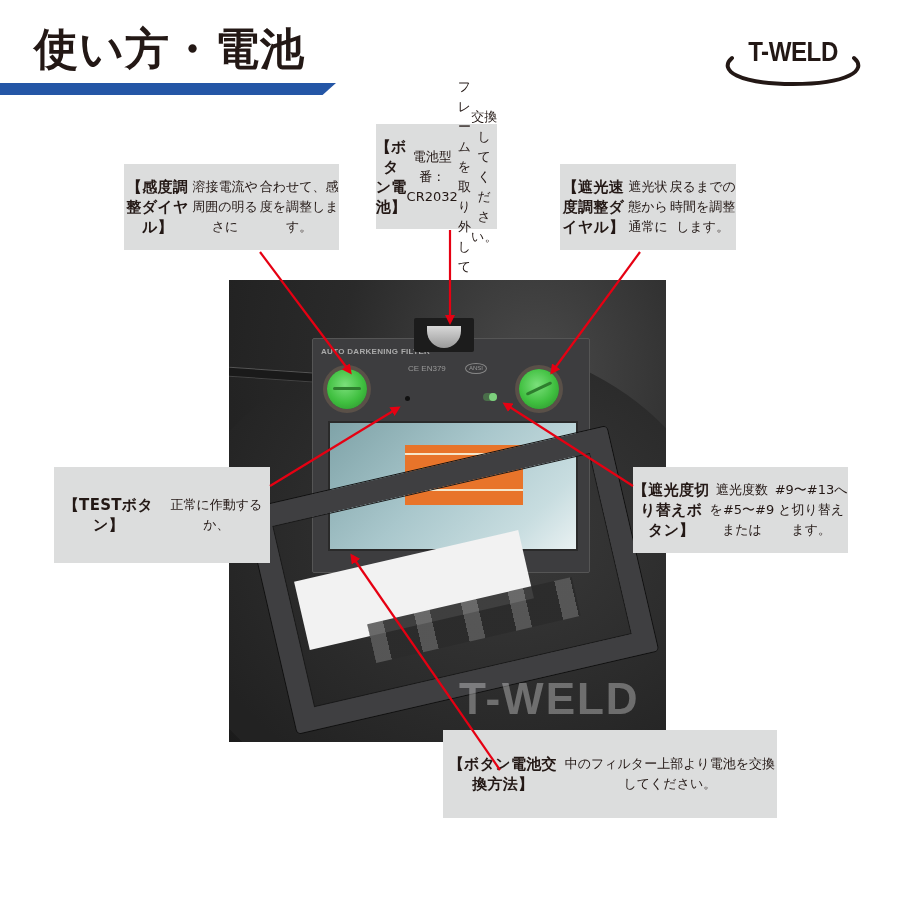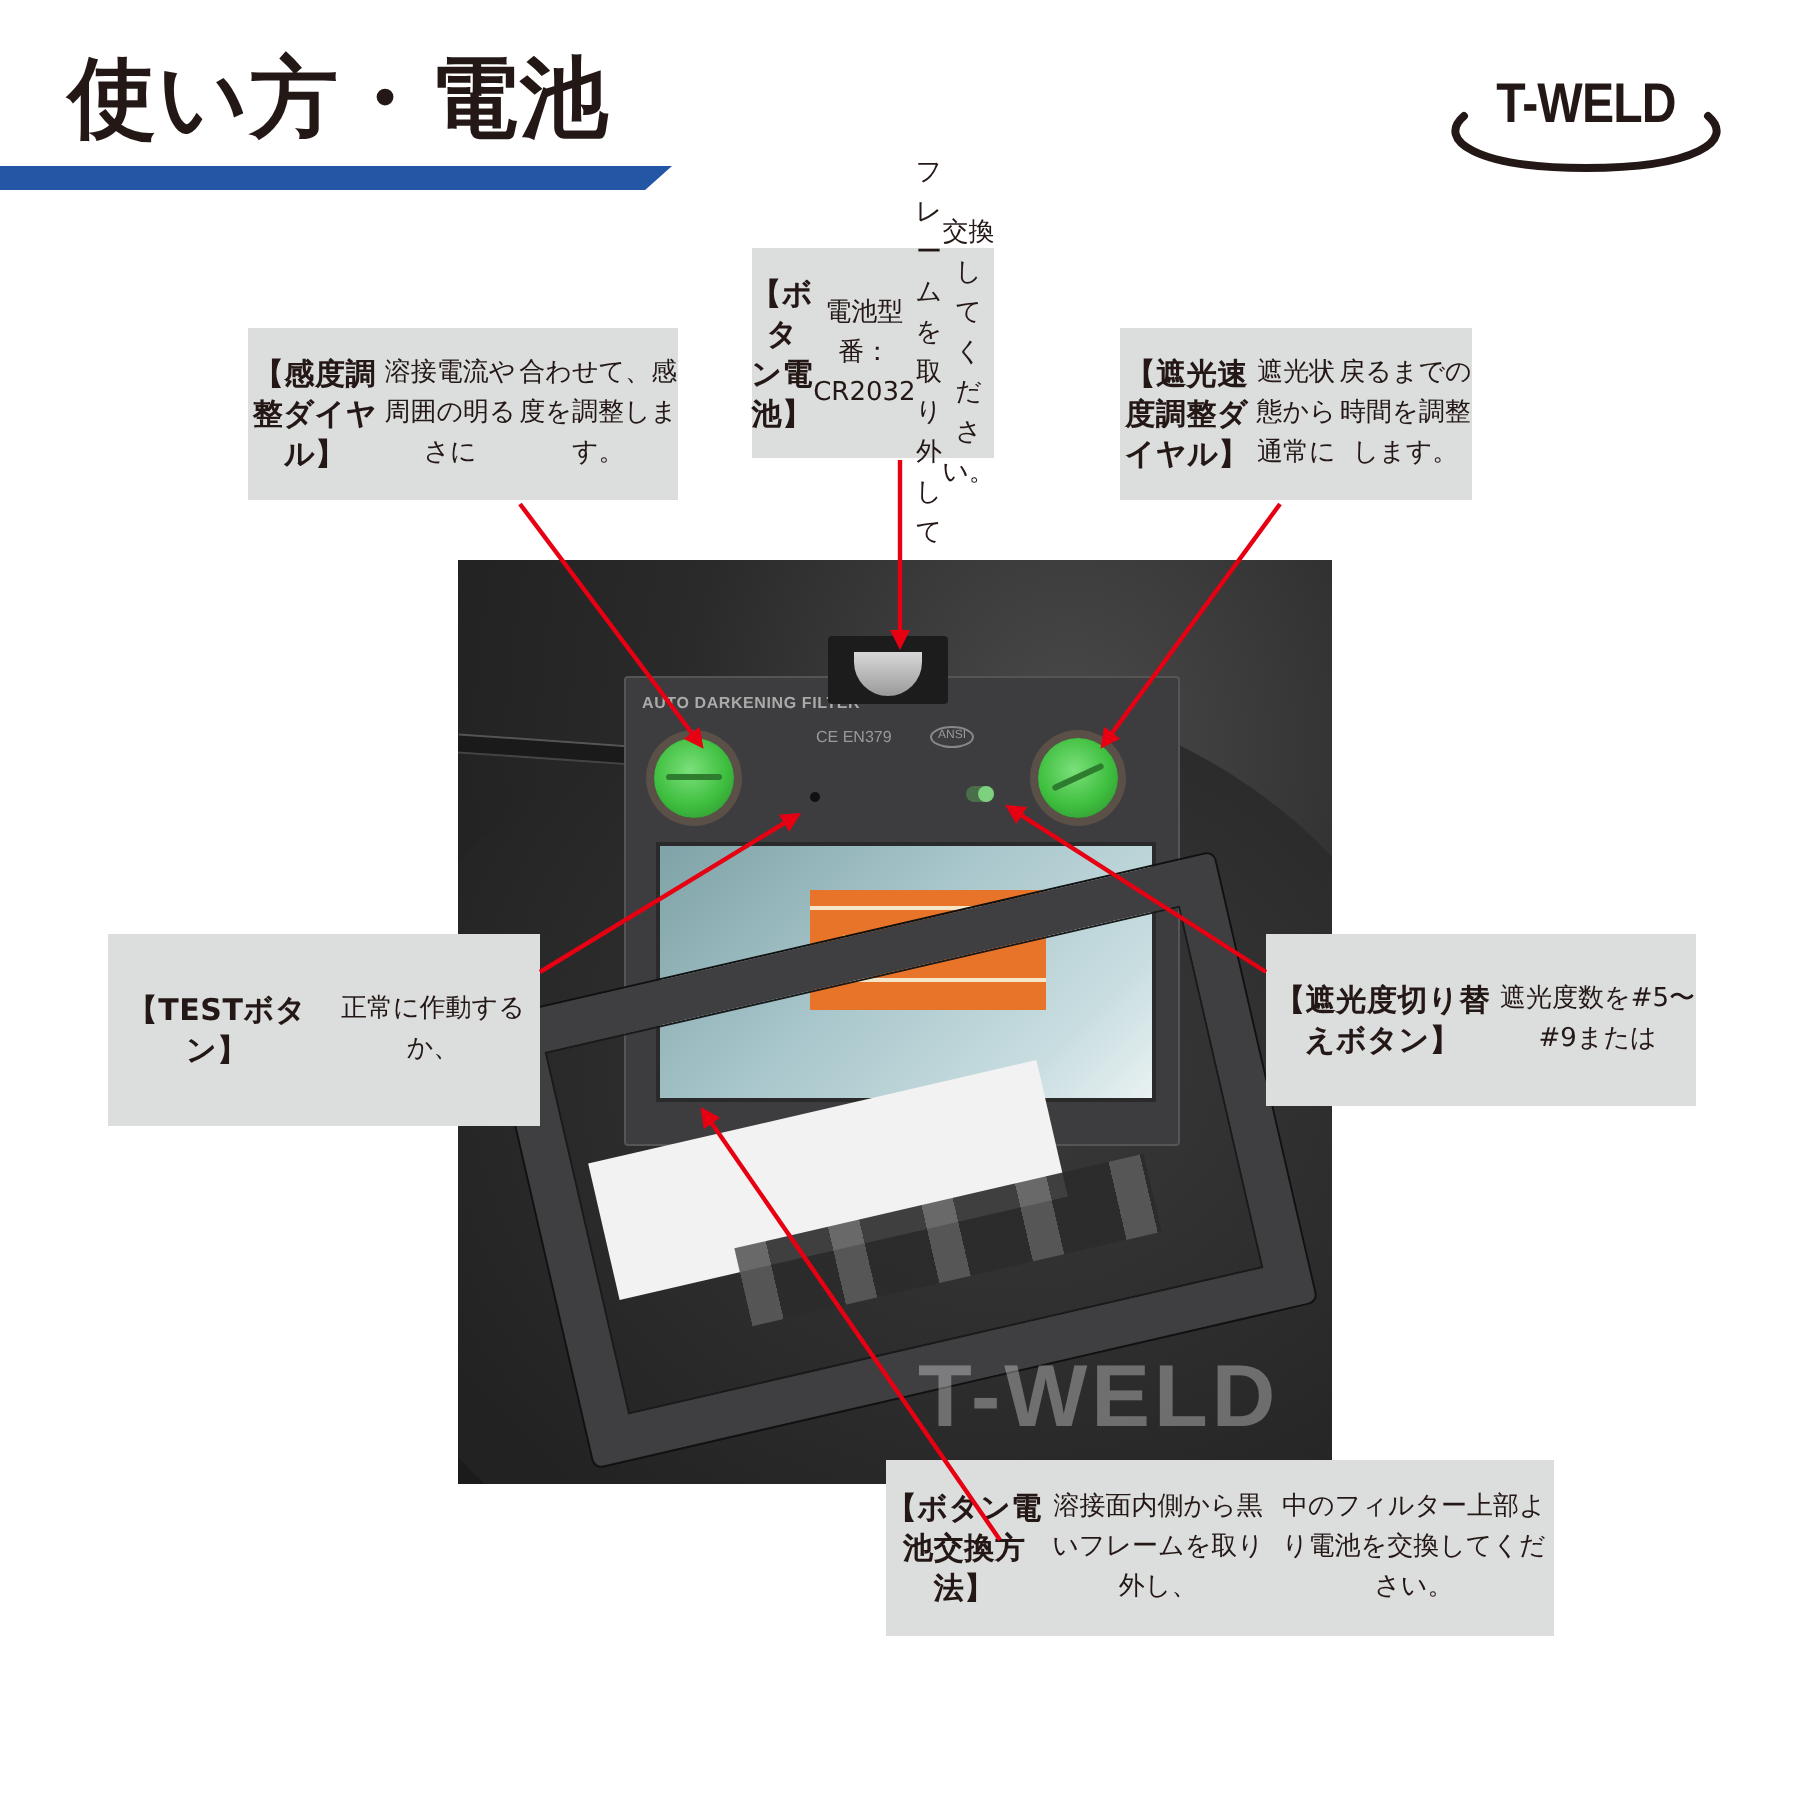--- a/index.html
+++ b/index.html
@@ -186,25 +186,25 @@
 </div>
 
 <div class="callout" style="left:54px; top:467px; width:216px; height:96px;">
   <div class="c-title">【TESTボタン】</div>
   <div class="c-body">正常に作動するか、</div>
 </div>
 
 <div class="callout" style="left:633px; top:467px; width:215px; height:86px;">
   <div class="c-title">【遮光度切り替えボタン】</div>
   <div class="c-body">遮光度数を#5〜#9または</div>
+  <div class="c-body">#9〜#13へと切り替えます。</div>
 </div>
 
 <div class="callout" style="left:443px; top:730px; width:334px; height:88px;">
   <div class="c-title">【ボタン電池交換方法】</div>
-  <div class="c-body">溶接面内側から黒いフレームを取り外し、</div>
   <div class="c-body">中のフィルター上部より電池を交換してください。</div>
 </div>
 
 <svg class="arrows" width="900" height="900" viewBox="0 0 900 900">
   <defs>
     <marker id="ah" markerWidth="10" markerHeight="10" refX="7" refY="5" orient="auto" markerUnits="userSpaceOnUse">
       <path d="M0 0 L10 5 L0 10 Z" fill="#e60012"></path>
     </marker>
   </defs>
   <g stroke="#e60012" stroke-width="2.2" fill="none" marker-end="url(#ah)">

